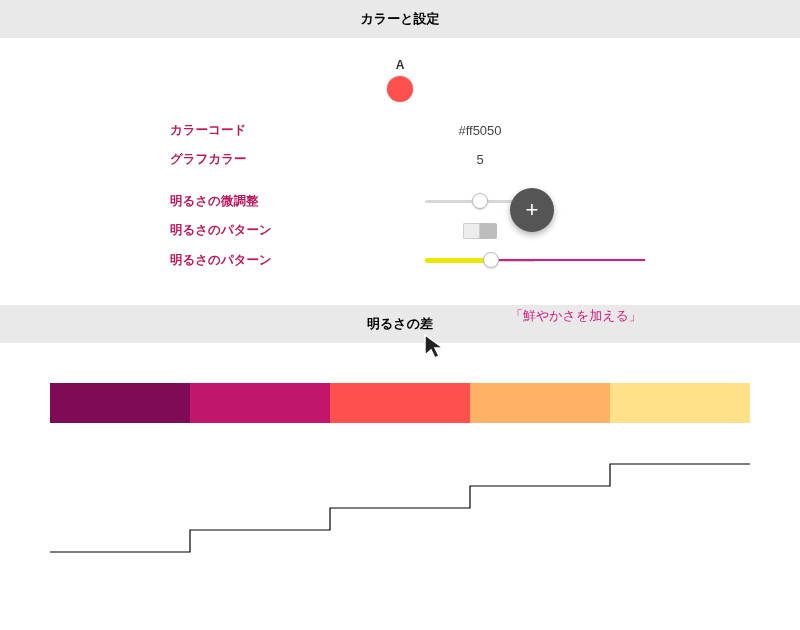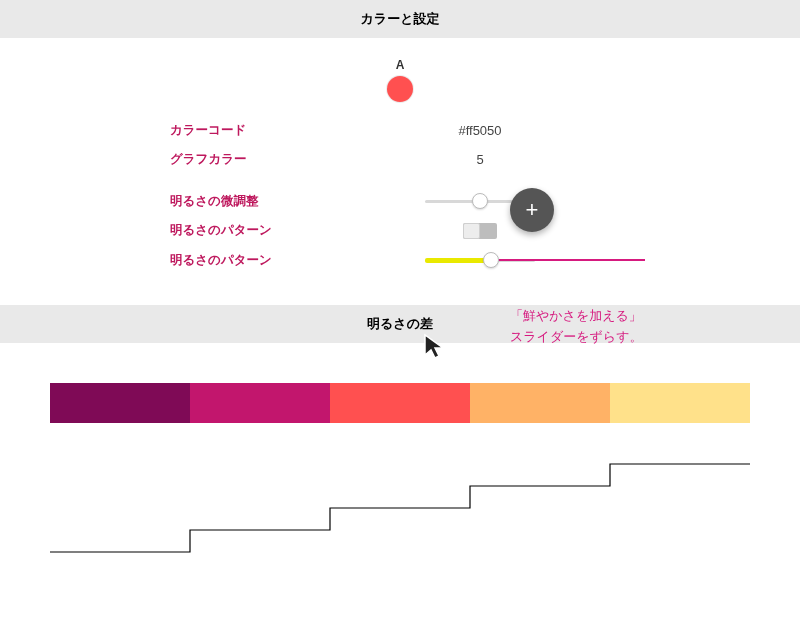--- a/index.html
+++ b/index.html
@@ -230,21 +230,20 @@
     </div>
 
   </div>
 
   <div class="fab">
     <span>+</span>
   </div>
 
   <div class="annotation">
     <div>「鮮やかさを加える」</div>
-    <div>スライダーをずらす。</div>
   </div>
 
   <svg class="cursor-icon" width="24" height="28">
     <polygon points="2,2 2,22 8,17 12,25 16,23 12,15 20,15" fill="#222" stroke="#fff" stroke-width="1.5"></polygon>
   </svg>
 
 </div>
 
 <div class="section-header">
   <span>明るさの差</span>

